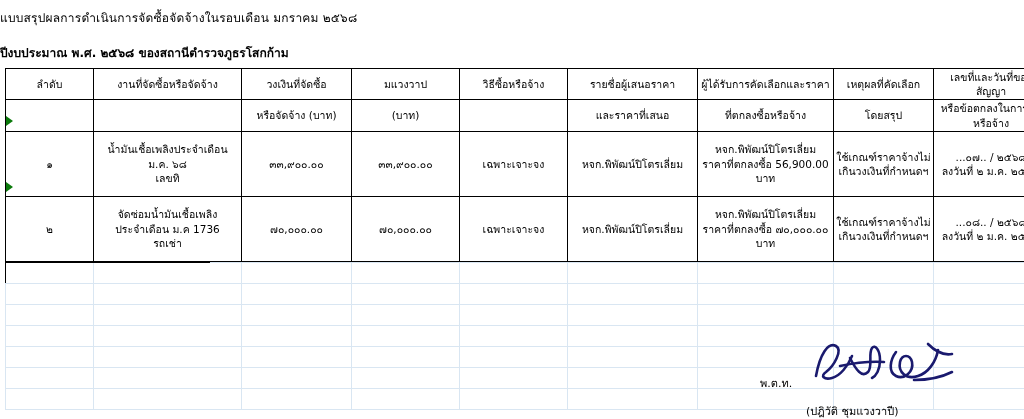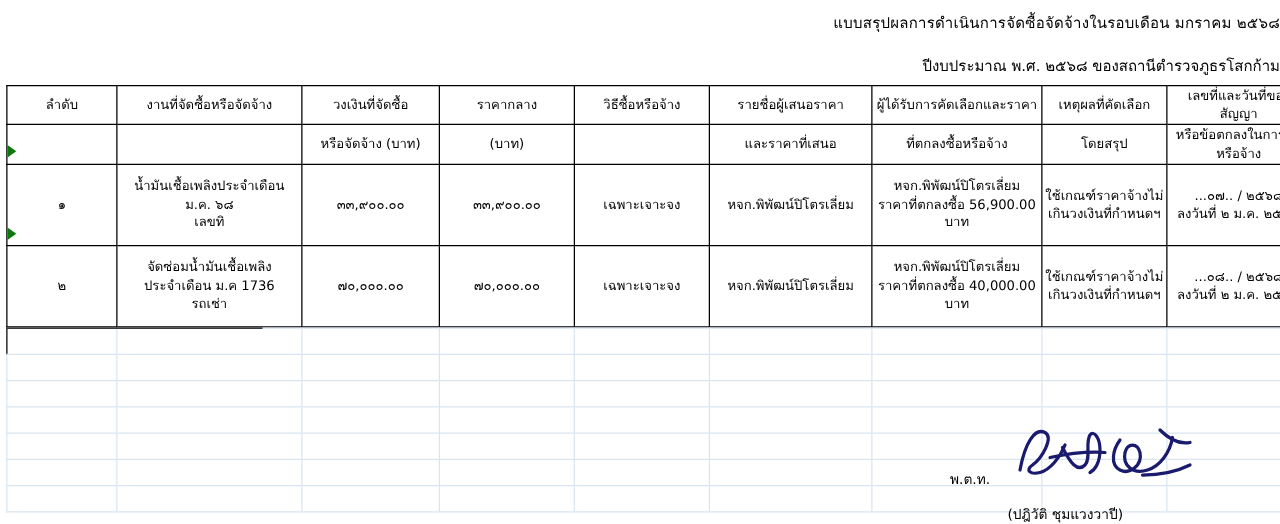--- a/index.html
+++ b/index.html
@@ -8,30 +8,31 @@
     background:#ffffff;
     font-family:"DejaVu Sans", sans-serif;
     font-size:11px;
     color:#000000;
     overflow:hidden;
   }
   .sheet{position:relative;width:1024px;height:419px;}
 
   
   .title-row{
-    text-align:right;
+    text-align:left;
     font-size:12px;
     padding-top:8px;
     letter-spacing:.2px;
   }
   .subtitle-row{
-    text-align:right;
+    text-align:left;
     font-size:12px;
     padding-top:16px;
     padding-bottom:6px;
+    font-weight:bold;
   }
 
   
   table.main{
     border-collapse:collapse;
     width:1013px;
     margin-left:5px;
     table-layout:fixed;
   }
   table.main td,table.main th{
@@ -140,21 +141,21 @@
         <col class="c-bidders">
         <col class="c-winner">
         <col class="c-reason">
         <col class="c-contract">
     </colgroup>
     <tbody>
         <tr class="hdr1">
       <td>ลำดับ</td>
       <td>งานที่จัดซื้อหรือจัดจ้าง</td>
       <td>วงเงินที่จัดซื้อ</td>
-      <td>ราคากลาง</td>
+      <td>มแวงวาป</td>
       <td>วิธีซื้อหรือจ้าง</td>
       <td>รายชื่อผู้เสนอราคา</td>
       <td>ผู้ได้รับการคัดเลือกและราคา</td>
       <td>เหตุผลที่คัดเลือก</td>
       <td>เลขที่และวันที่ของสัญญา</td>
     </tr>
     <tr class="hdr2">
       <td></td>
       <td></td>
       <td>หรือจัดจ้าง (บาท)</td>
@@ -200,21 +201,21 @@
         <span>รถเช่า</span>
       </td>
       <td>๗๐,๐๐๐.๐๐</td>
       <td>๗๐,๐๐๐.๐๐</td>
       <td>เฉพาะเจาะจง</td>
       <td class="cell-lines">
         <span>หจก.พิพัฒน์ปิโตรเลี่ยม</span>
       </td>
       <td class="cell-lines">
         <span>หจก.พิพัฒน์ปิโตรเลี่ยม</span>
-        <span>ราคาที่ตกลงซื้อ 40,000.00 บาท</span>
+        <span>ราคาที่ตกลงซื้อ ๗๐,๐๐๐.๐๐ บาท</span>
       </td>
       <td class="cell-lines">
         <span>ใช้เกณฑ์ราคาจ้างไม่</span>
         <span>เกินวงเงินที่กำหนดฯ</span>
       </td>
       <td class="cell-lines">
         <span>...๐๘.. / ๒๕๖๘</span>
         <span>ลงวันที่ ๒ ม.ค. ๒๕๖๘</span>
       </td>
     </tr>

